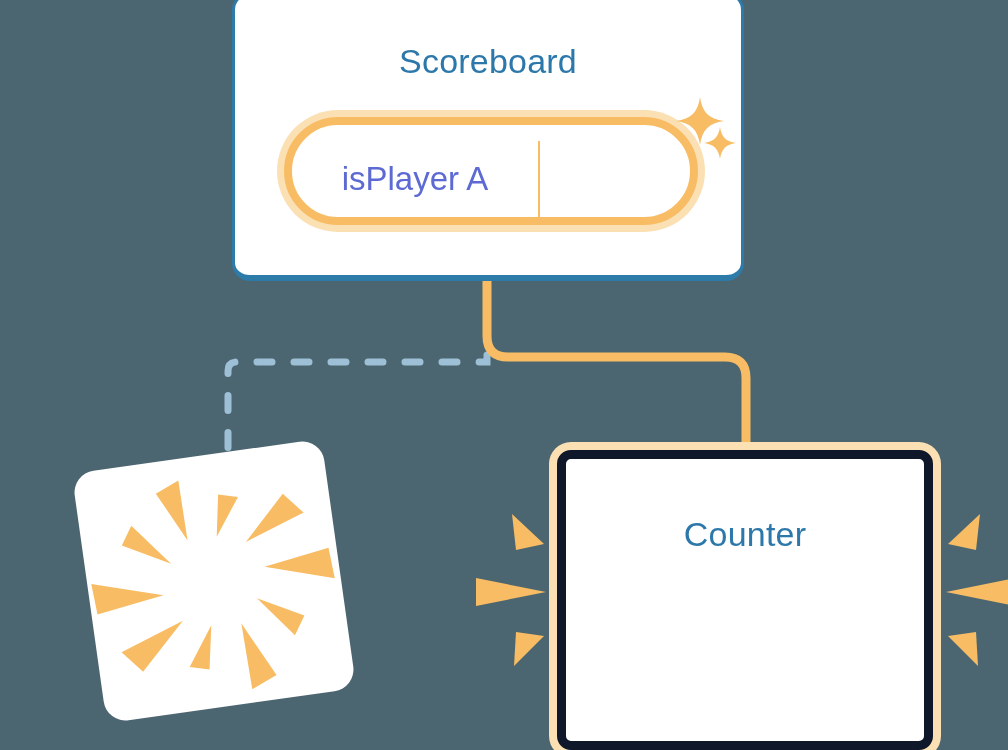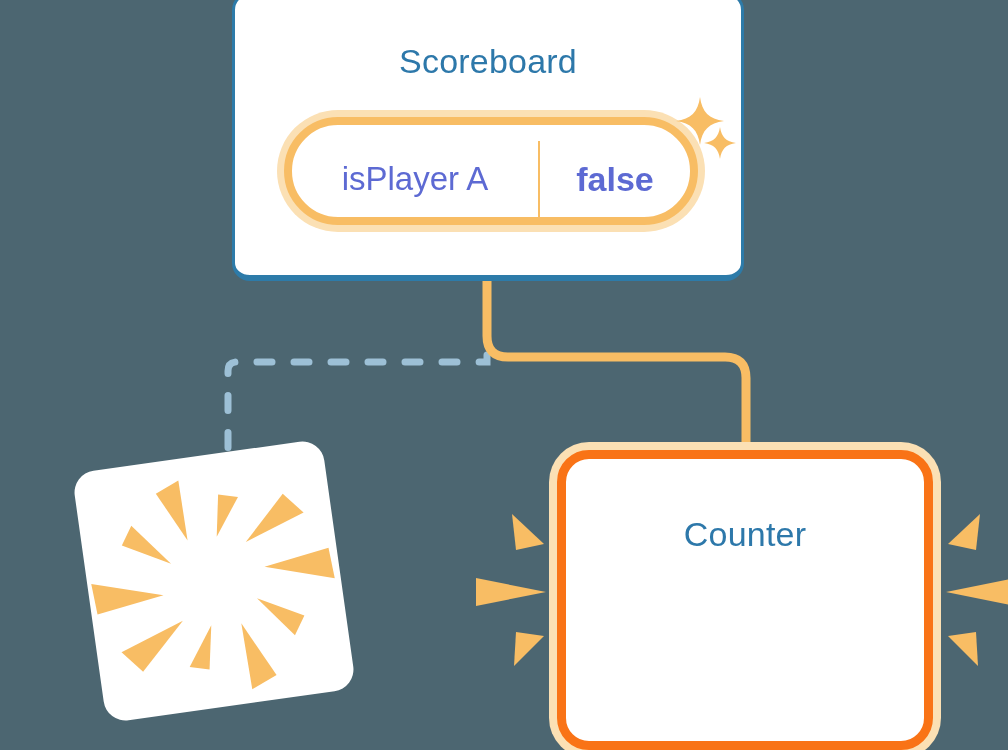--- a/index.html
+++ b/index.html
@@ -46,22 +46,22 @@
     border-bottom-width: 6px;
     border-radius: 18px;
   }
 
   
   #counter-card {
     left: 557px;
     top: 450px;
     width: 376px;
     height: 300px;
-    border: 9px solid #f97316;
-    border-radius: 32px;
+    border: 9px solid #0f172a;
+    border-radius: 14px;
     box-shadow: 0 0 0 8px #fbe0b4;
   }
 
   
   #burst-card {
     left: 88px;
     top: 455px;
     width: 252px;
     height: 252px;
     border-radius: 22px;
@@ -221,21 +221,20 @@
       <polygon points="74,78 4,92 74,106"></polygon>
       <polygon points="34,132 6,136 36,166"></polygon>
     </g>
   </svg>
 
   <div class="card" id="scoreboard-card">
     <div class="card-title" id="scoreboard-title">Scoreboard</div>
 
     <div class="pill" id="scoreboard-pill">
       <div class="pill-key">isPlayer A</div>
-      <div class="pill-val">false</div>
     </div>
   </div>
 
   <svg class="sparkle" id="sparkle-large" viewBox="0 0 48 48" aria-hidden="true">
     <path fill="#f8bd64" d="M24 0 C26 15 33 22 48 24 C33 26 26 33 24 48 C22 33 15 26 0 24 C15 22 22 15 24 0 Z"></path>
   </svg>
   <svg class="sparkle" id="sparkle-small" viewBox="0 0 32 32" aria-hidden="true">
     <path fill="#f8bd64" d="M16 0 C17.5 10 22 14.5 32 16 C22 17.5 17.5 22 16 32 C14.5 22 10 17.5 0 16 C10 14.5 14.5 10 16 0 Z"></path>
   </svg>
 

